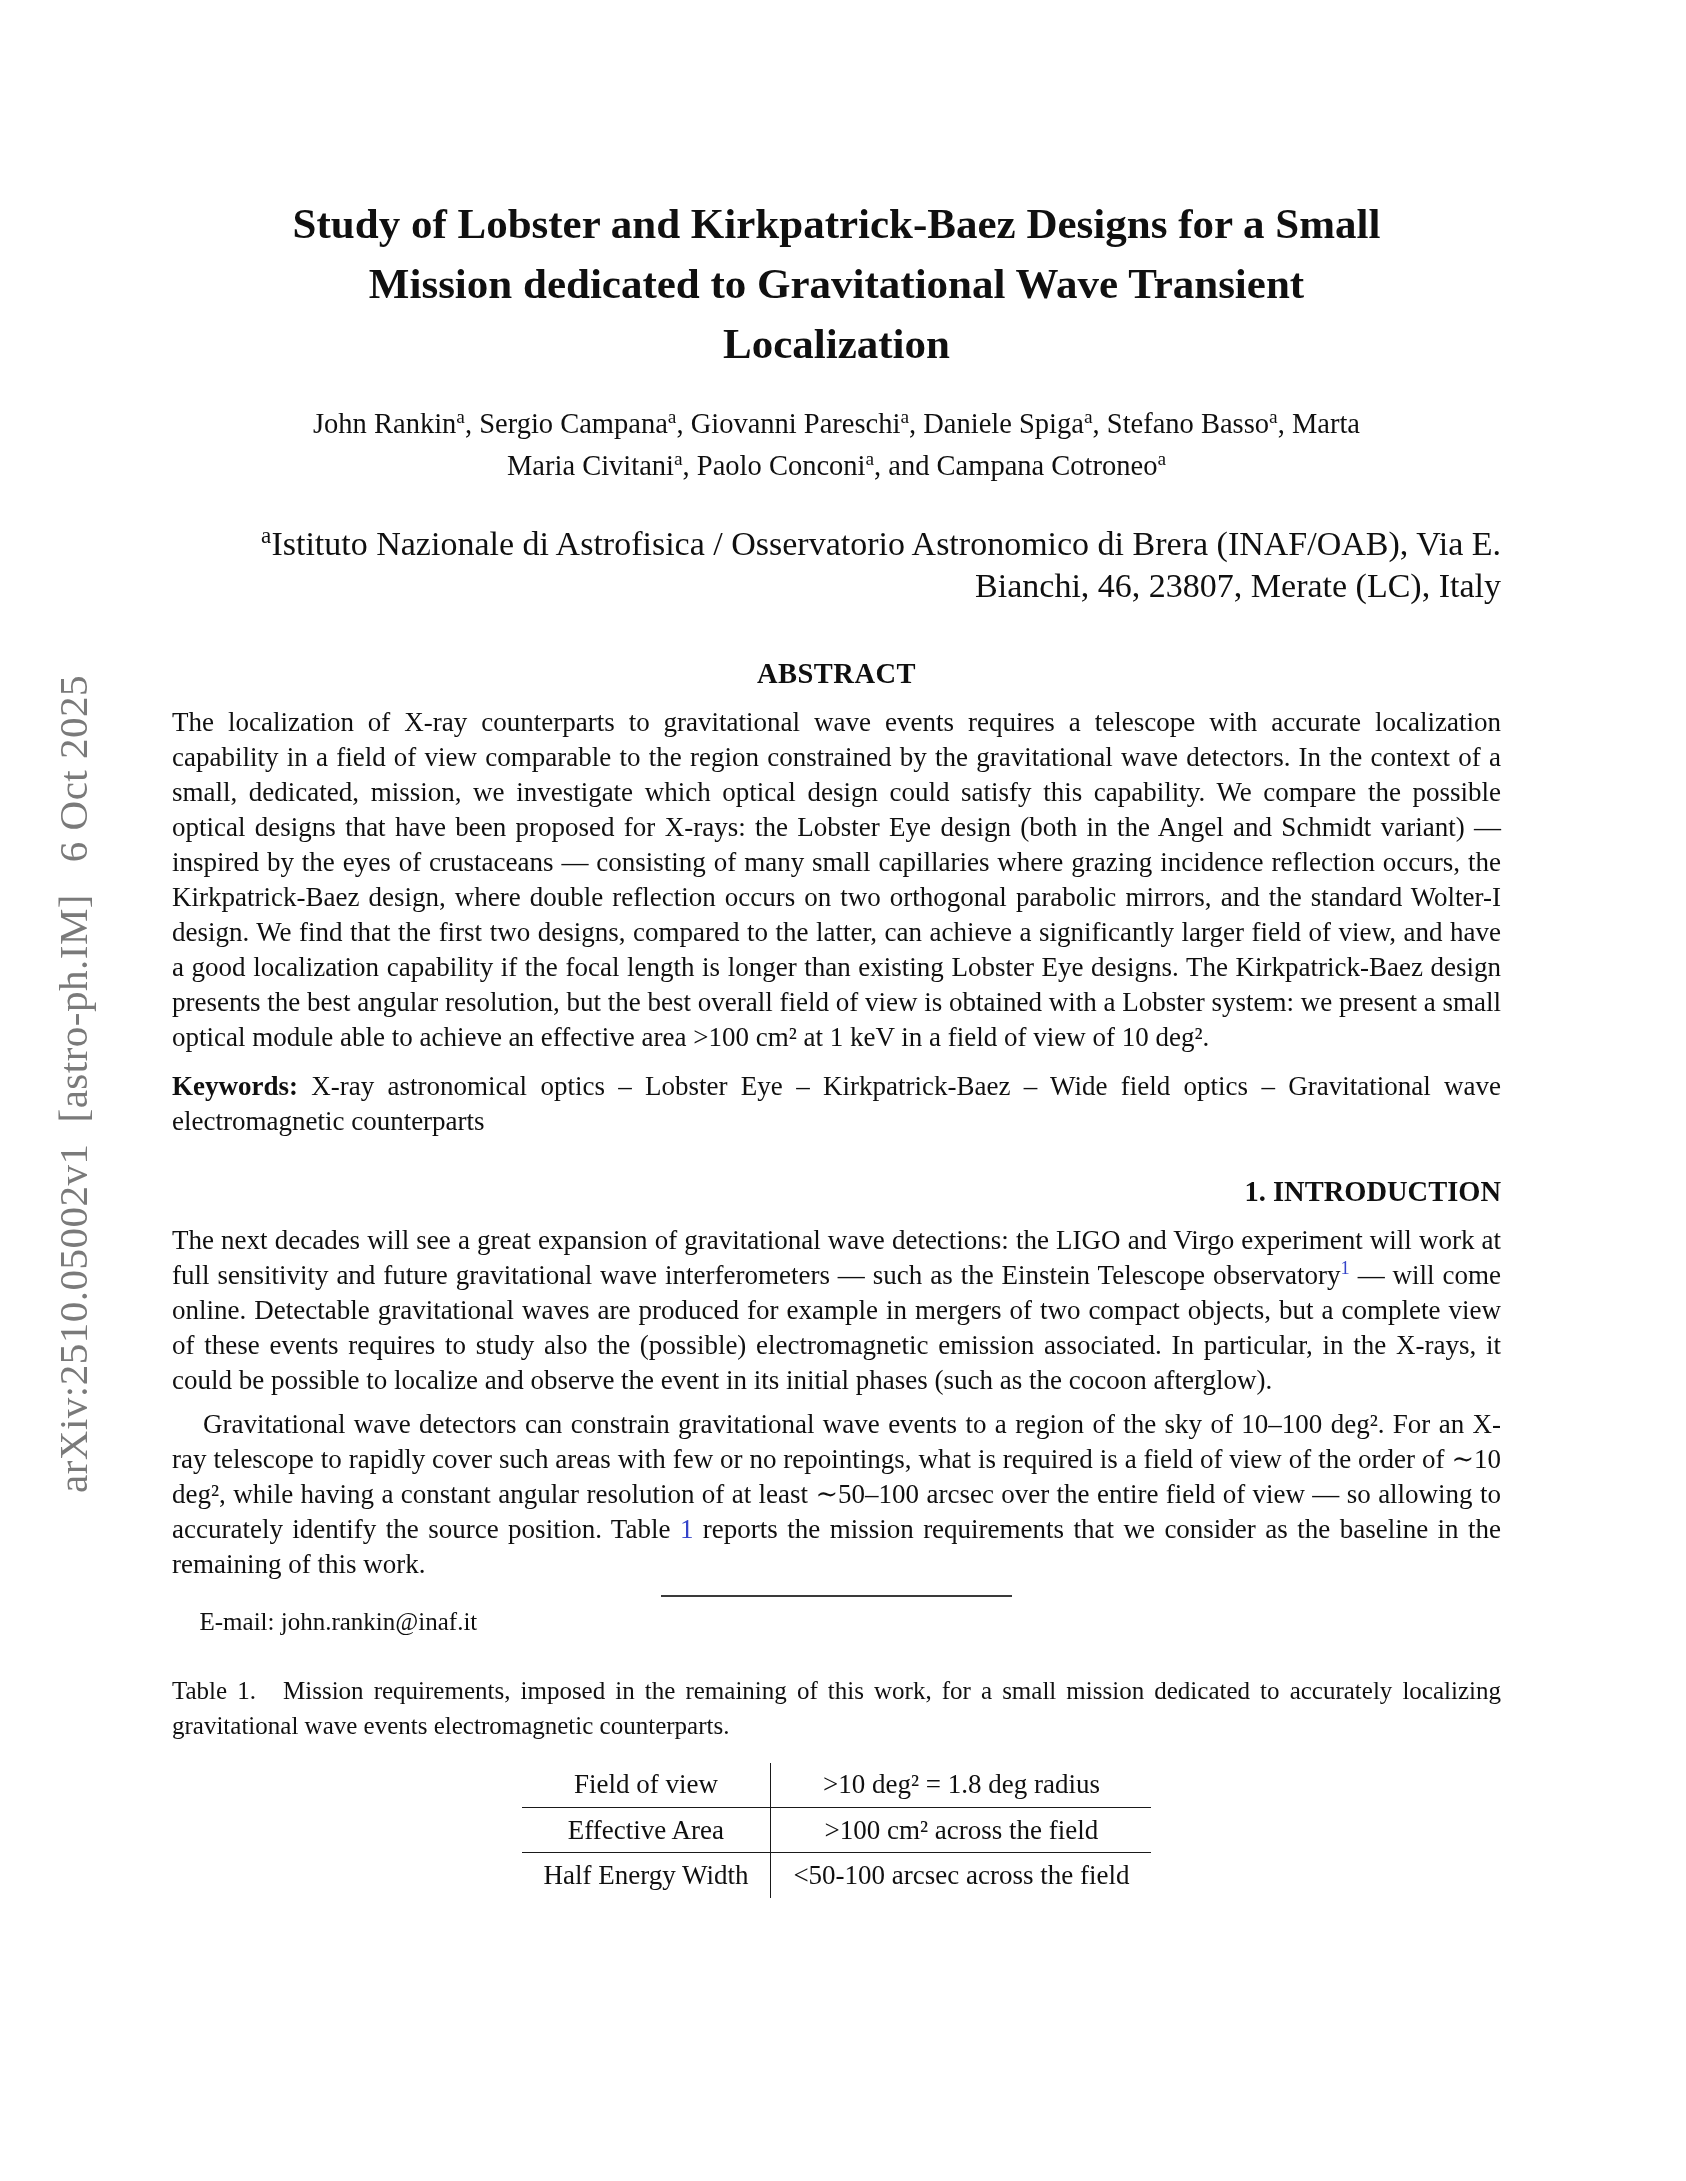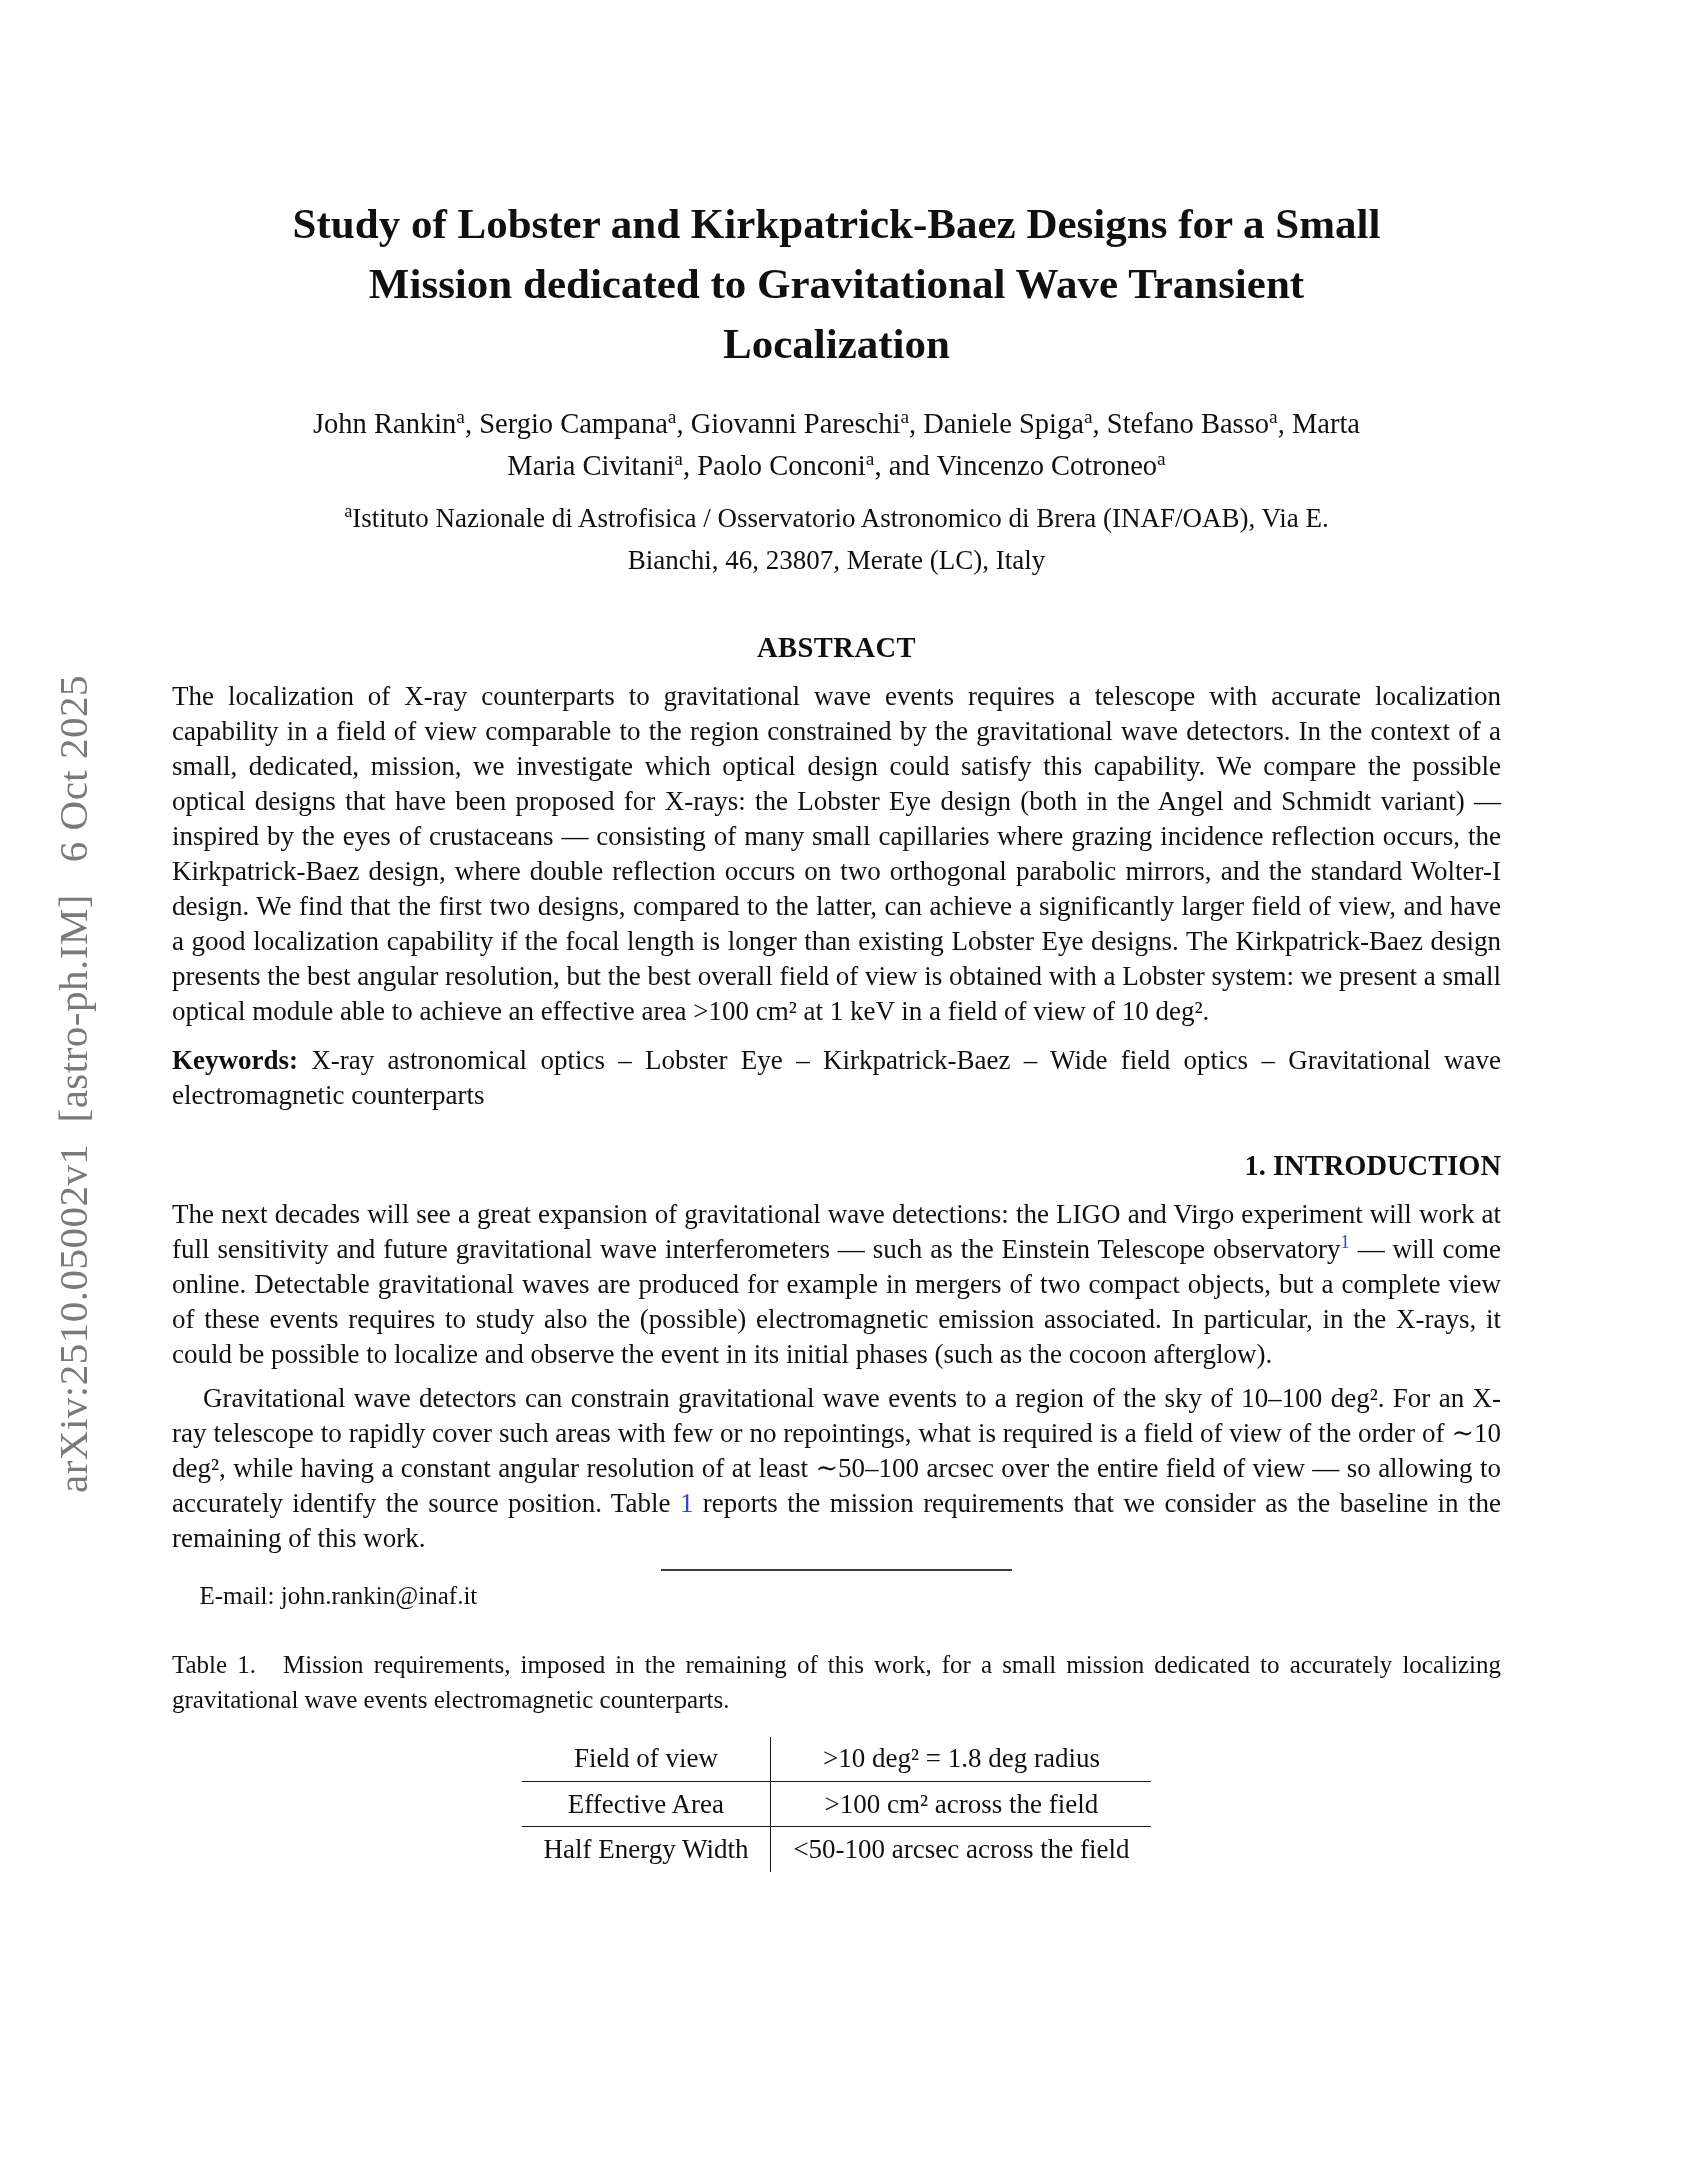--- a/index.html
+++ b/index.html
@@ -12,21 +12,21 @@
   .watermark{
     position:absolute;top:1084px;left:73px;
     transform:translate(-50%,-50%) rotate(-90deg);
     white-space:nowrap;
     font-size:41px;color:#7a7a7a;letter-spacing:0.5px;
   }
   .content{position:absolute;left:172px;top:194px;width:1329px;}
   .title{margin:0;font-size:43px;line-height:60px;font-weight:bold;text-align:center;}
   sup{font-size:68%;line-height:0;vertical-align:super;}
   .authors{margin-top:29px;font-size:28.5px;line-height:42px;text-align:center;}
-  .affiliation{margin-top:10px;font-size:27px;line-height:42px;text-align:center;}
+  .affiliation{margin-top:36px;font-size:34px;line-height:42px;text-align:right;}
   .abstract-heading{margin-top:51px;font-size:28.5px;font-weight:bold;text-align:center;letter-spacing:0.5px;}
   .body-text{font-size:27px;line-height:35px;text-align:justify;}
   .abstract-body{margin-top:14.7px;}
   .keywords{margin-top:14.7px;}
   .keywords .kw-label{font-weight:bold;}
   .section-heading{margin-top:37px;font-size:28.5px;font-weight:bold;text-align:right;}
   .para1{margin-top:14.7px;}
   .para2{margin-top:9.2px;text-indent:31px;}
   a.ref{color:#3443c9;text-decoration:none;cursor:pointer;}
   .footnote-rule{margin-top:13px;width:351px;border:0;border-top:2.8px solid #3a3a3a;height:0;}
@@ -46,21 +46,21 @@
 <div class="content">
 
   <h1 class="title">
     <div>Study of Lobster and Kirkpatrick-Baez Designs for a Small</div>
     <div>Mission dedicated to Gravitational Wave Transient</div>
     <div>Localization</div>
   </h1>
 
   <div class="authors">
     <div><span>John Rankin</span><sup>a</sup><span>, Sergio Campana</span><sup>a</sup><span>, Giovanni Pareschi</span><sup>a</sup><span>, Daniele Spiga</span><sup>a</sup><span>, Stefano Basso</span><sup>a</sup><span>, Marta</span></div>
-    <div><span>Maria Civitani</span><sup>a</sup><span>, Paolo Conconi</span><sup>a</sup><span>, and Vincenzo Cotroneo</span><sup>a</sup></div>
+    <div><span>Maria Civitani</span><sup>a</sup><span>, Paolo Conconi</span><sup>a</sup><span>, and Campana Cotroneo</span><sup>a</sup></div>
   </div>
 
   <div class="affiliation">
     <div><sup>a</sup><span>Istituto Nazionale di Astrofisica / Osservatorio Astronomico di Brera (INAF/OAB), Via E.</span></div>
     <div>Bianchi, 46, 23807, Merate (LC), Italy</div>
   </div>
 
   <div class="abstract-heading">ABSTRACT</div>
 
   <div class="body-text abstract-body">The localization of X-ray counterparts to gravitational wave events requires a telescope with accurate localization capability in a field of view comparable to the region constrained by the gravitational wave detectors. In the context of a small, dedicated, mission, we investigate which optical design could satisfy this capability. We compare the possible optical designs that have been proposed for X-rays: the Lobster Eye design (both in the Angel and Schmidt variant) — inspired by the eyes of crustaceans — consisting of many small capillaries where grazing incidence reflection occurs, the Kirkpatrick-Baez design, where double reflection occurs on two orthogonal parabolic mirrors, and the standard Wolter-I design. We find that the first two designs, compared to the latter, can achieve a significantly larger field of view, and have a good localization capability if the focal length is longer than existing Lobster Eye designs. The Kirkpatrick-Baez design presents the best angular resolution, but the best overall field of view is obtained with a Lobster system: we present a small optical module able to achieve an effective area &gt;100 cm² at 1 keV in a field of view of 10 deg².</div>

